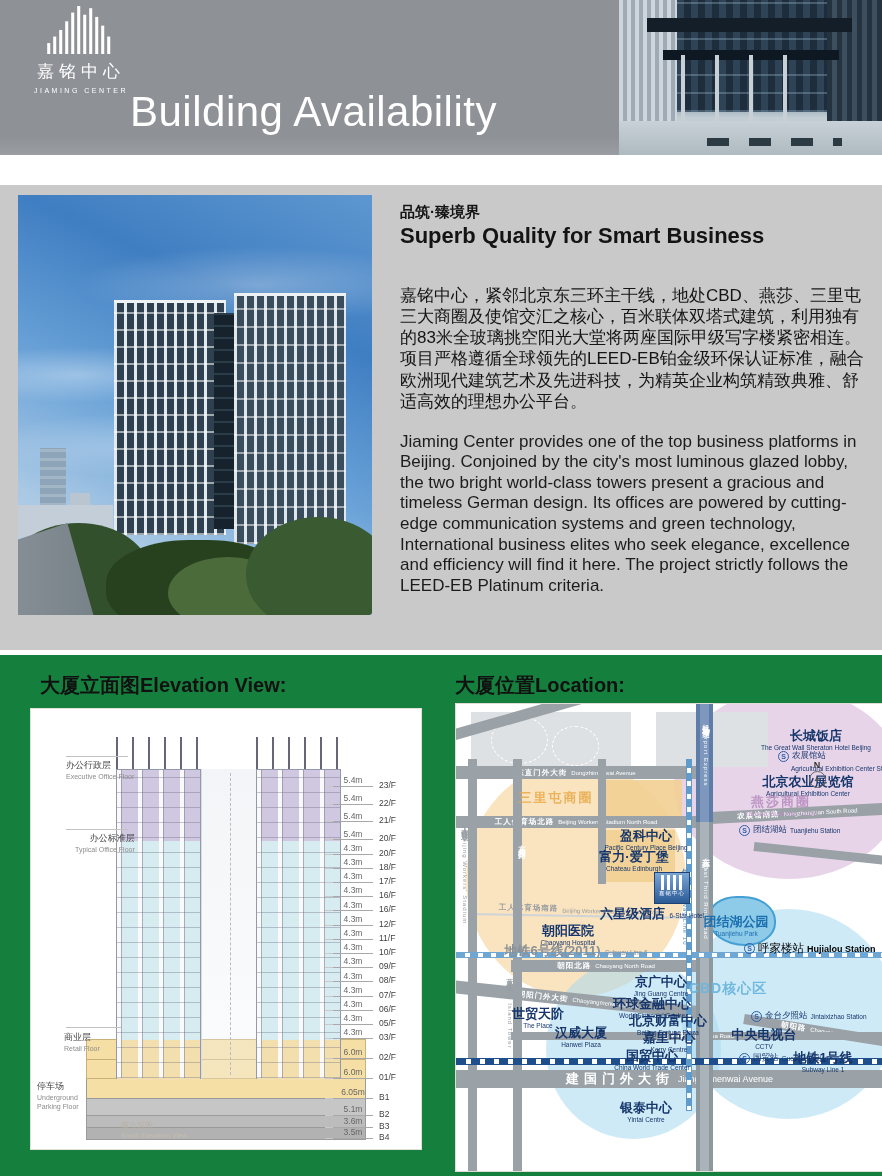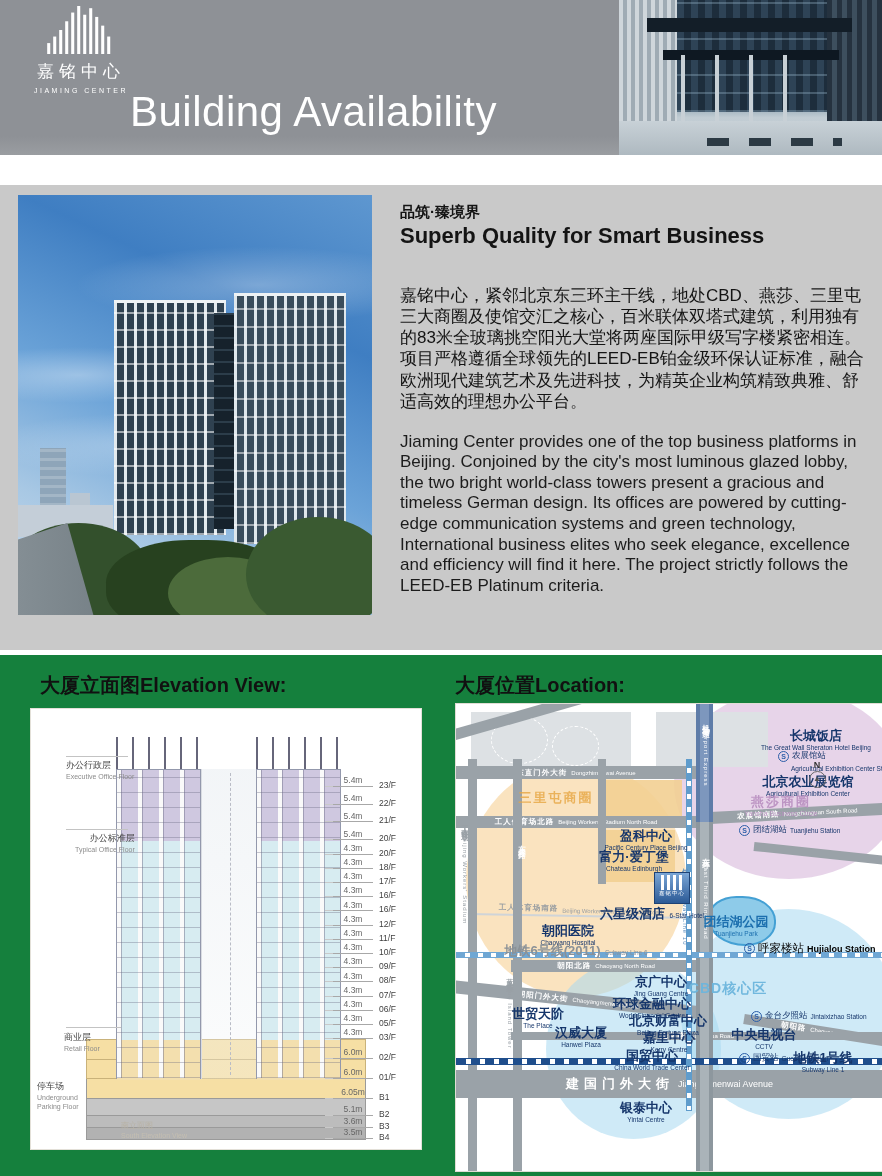--- a/index.html
+++ b/index.html
@@ -427,21 +427,21 @@
             <span class="r-en">Chaoyang Road</span>
           </div>
           <div class="road" style="left: 55px; top: 328px; width: 372px; height: 8px; transform: rotate(0deg);">
             <span class="r-cn">光华路</span>
             <span class="r-en">Guanghua Road</span>
           </div>
           <div class="road sub1" style="left: 0px; top: 354px; width: 427px; height: 5px; transform: rotate(0deg);">
             <span class="r-cn"></span>
             <span class="r-en"></span>
           </div>
-          <div class="road avenue" style="left: 0px; top: 366px; width: 427px; height: 28px; transform: rotate(0deg);">
+          <div class="road avenue" style="left: 0px; top: 366px; width: 427px; height: 18px; transform: rotate(0deg);">
             <span class="r-cn">建国门外大街</span>
             <span class="r-en">Jianguomenwai Avenue</span>
           </div>
         </div>
       <div>
 
       <div class="vroad" style="left: 12px; top: 55px; width: 9px; height: 412px;"></div>
           <div class="vroad" style="left: 57px; top: 55px; width: 9px; height: 412px;"></div>
           <div class="vroad" style="left: 142px; top: 55px; width: 8px; height: 125px;"></div>
           <div class="vroad ring" style="left: 240px; top: 0px; width: 17px; height: 467px;"></div>

